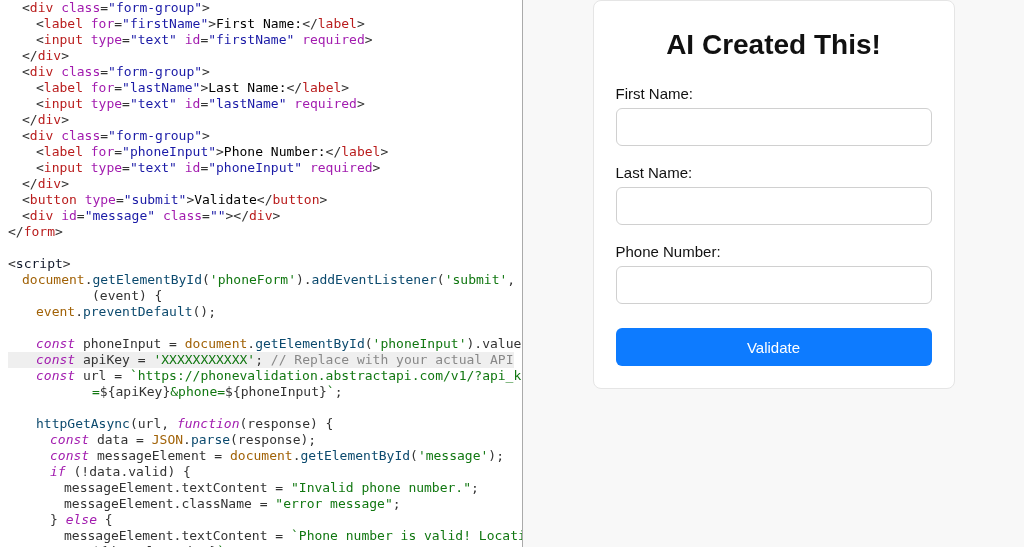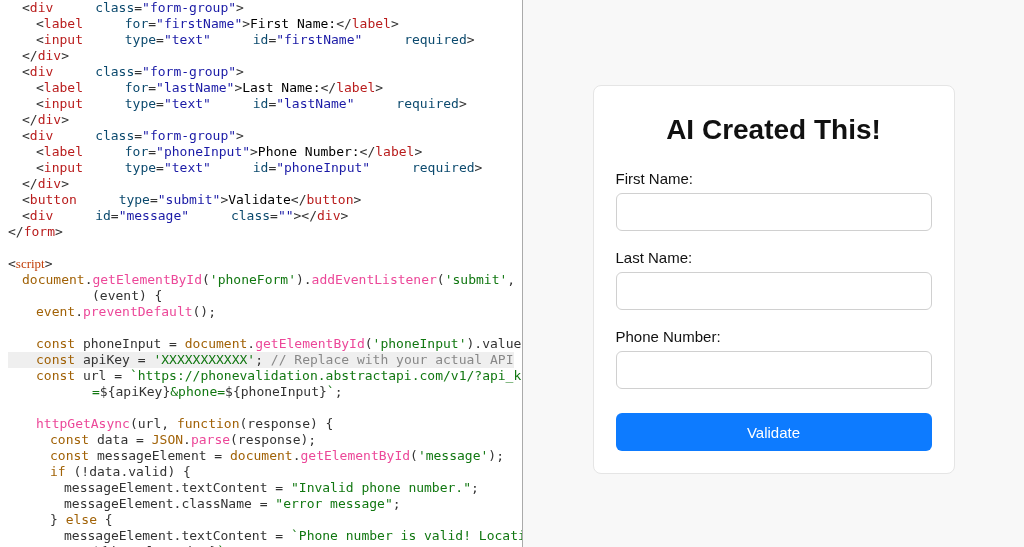--- a/index.html
+++ b/index.html
@@ -23,39 +23,38 @@
     width: 1px;
     background: #aaa;
     height: 547px;
   }
   .right-pane {
     flex: 1;
     background: #f8f8f8;
     display: flex;
     align-items: flex-start;
     justify-content: center;
-    padding-top: 85px;
   }
   pre.code {
     margin: 0;
     font-family: Menlo, Consolas, "DejaVu Sans Mono", monospace;
     font-size: 13px;
     line-height: 16px;
     white-space: pre;
     padding: 0 8px;
   }
   .code .line { display: block; }
   .code .line.hl { background: #efefef; }
   .p-darkred { color: #b91c1c; }
   .p-str { color: #1a1aa6; }
-  .p-attr { color: #0c4a6e; margin-left: 34px; }
+  .p-attr { color: #a21caf; }
   .p-txt { color: #000; }
-  .p-kw { color: #a16207; }
-  .p-tag { color: #c2410c; font-family: Liberation Serif, serif; }
-  .p-func { color: #ec4899; }
+  .p-kw { color: #a21caf; font-style: italic; }
+  .p-tag { color: #0f172a; }
+  .p-func { color: #0c4a6e; }
   .p-obj { color: #a16207; }
   .p-op { color: #333; }
   .p-cmt { color: #888; }
   .p-green { color: #117711; }
   .indent1 { padding-left: 14px; }
   .indent2 { padding-left: 28px; }
   .indent3 { padding-left: 42px; }
   .indent4 { padding-left: 56px; }
   .indent5 { padding-left: 84px; }
 

